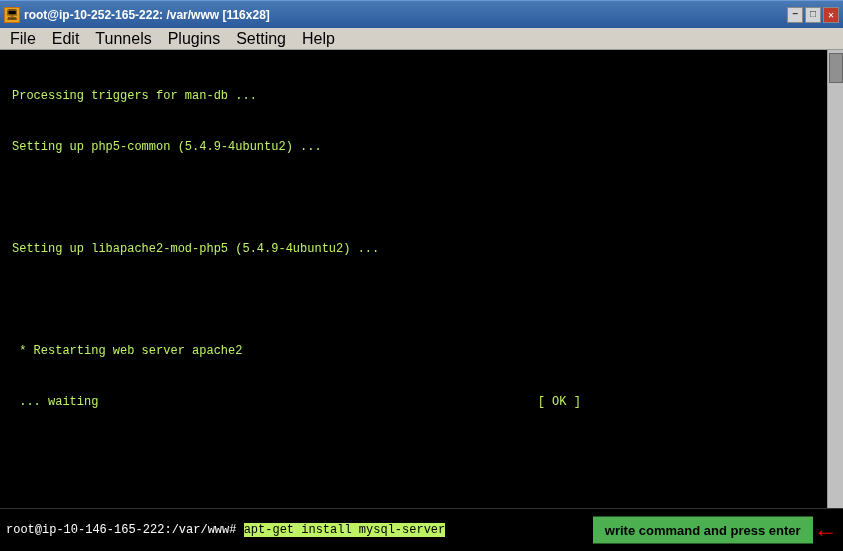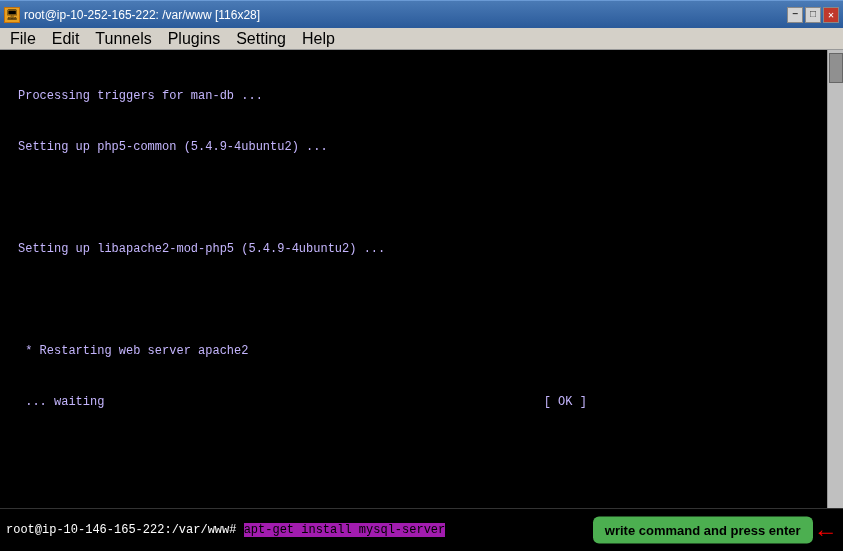--- a/index.html
+++ b/index.html
@@ -27,21 +27,21 @@
       border: 1px solid #c07010;
       display: flex;
       align-items: center;
       justify-content: center;
       font-size: 10px;
     }
     .title-bar-text {
       color: white;
       font-family: Arial, sans-serif;
       font-size: 12px;
-      font-weight: normal;
+      font-weight: bold;
     }
     .title-bar-buttons {
       display: flex;
       gap: 2px;
     }
     .tb-btn {
       width: 16px;
       height: 16px;
       display: flex;
       align-items: center;
@@ -68,40 +68,40 @@
       padding: 2px 8px;
       font-family: Arial, sans-serif;
       font-size: 16px;
       color: #000;
       cursor: pointer;
     }
 
     
     .terminal {
       background: #000000;
-      color: #c4b5fd;
+      color: #bef264;
       width: 843px;
       height: 458px;
       overflow: hidden;
-      padding: 4px 18px;
+      padding: 4px 12px;
       position: relative;
     }
     .terminal-content {
       font-family: 'Courier New', Courier, monospace;
       font-size: 12px;
       line-height: 1.4;
       white-space: pre-wrap;
       word-break: break-all;
     }
     .terminal-line {
       display: block;
       line-height: 1.45;
     }
     .command-highlight {
-      background: #a21caf;
+      background: #bef264;
       color: #000000;
     }
     .scrollbar {
       position: absolute;
       right: 0;
       top: 0;
       width: 16px;
       height: 100%;
       background: #c0c0c0;
       border-left: 1px solid #999;
@@ -141,21 +141,21 @@
       align-items: center;
       gap: 6px;
     }
     .annotation-bubble {
       background: #4caf50;
       color: #000000;
       font-family: Arial, sans-serif;
       font-size: 13px;
       font-weight: bold;
       padding: 6px 12px;
-      border-radius: 6px;
+      border-radius: 0;
       white-space: nowrap;
     }
     .arrow-icon {
       color: #ff0000;
       font-size: 24px;
       font-weight: bold;
     }
   </style>
 </head>
 <body>

